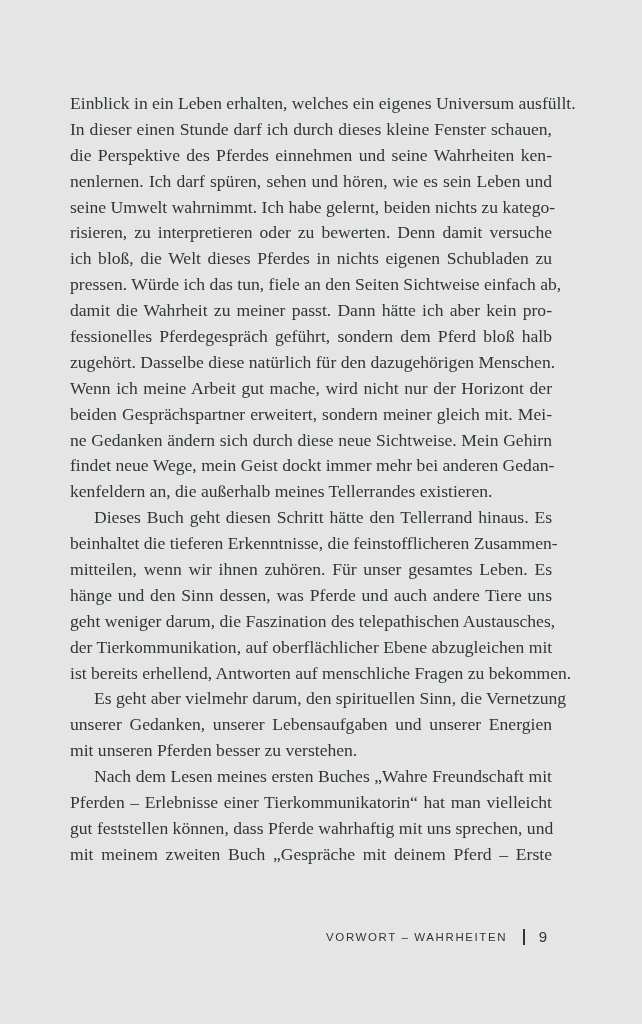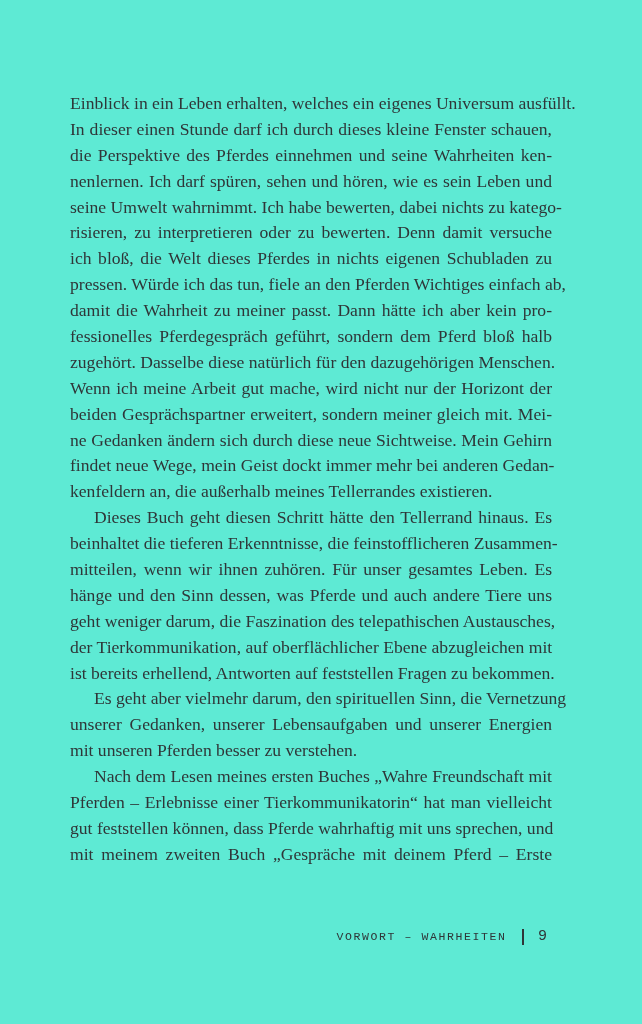--- a/index.html
+++ b/index.html
@@ -11,21 +11,21 @@
       width: 642px;
       height: 1024px;
       position: relative;
       overflow: hidden;
     }
     .page {
       position: absolute;
       left: 0; top: 0;
       width: 642px;
       height: 1024px;
-      background: #5eead4;
+      background: #e5e5e5;
     }
     .text-block {
       position: absolute;
       left: 70px;
       top: 91px;
       width: 482px;
       font-family: "Liberation Serif", "DejaVu Serif", serif;
       font-size: 17.6px;
       line-height: 25.9px;
       color: #2f3638;
@@ -42,21 +42,21 @@
     }
     .line.indent {
       padding-left: 24px;
     }
     .footer {
       position: absolute;
       top: 928px;
       right: 95px;
       display: flex;
       align-items: center;
-      font-family: Liberation Mono, monospace;
+      font-family: Liberation Sans, sans-serif;
       color: #2f3638;
       text-align: right;
     }
     .running-head {
       font-size: 12px;
       letter-spacing: 1.6px;
       font-variant: small-caps;
       text-transform: uppercase;
       font-size: 11.5px;
     }
@@ -75,42 +75,42 @@
 <body>
 
 <div class="page">
   <div class="text-block">
 
     <div>
       <span class="line">Einblick in ein Leben erhalten, welches ein eigenes Universum ausfüllt.</span>
       <span class="line">In dieser einen Stunde darf ich durch dieses kleine Fenster schauen,</span>
       <span class="line">die Perspektive des Pferdes einnehmen und seine Wahrheiten ken-</span>
       <span class="line">nenlernen. Ich darf spüren, sehen und hören, wie es sein Leben und</span>
-      <span class="line">seine Umwelt wahrnimmt. Ich habe bewerten, dabei nichts zu katego-</span>
+      <span class="line">seine Umwelt wahrnimmt. Ich habe gelernt, beiden nichts zu katego-</span>
       <span class="line">risieren, zu interpretieren oder zu bewerten. Denn damit versuche</span>
       <span class="line">ich bloß, die Welt dieses Pferdes in nichts eigenen Schubladen zu</span>
-      <span class="line">pressen. Würde ich das tun, fiele an den Pferden Wichtiges einfach ab,</span>
+      <span class="line">pressen. Würde ich das tun, fiele an den Seiten Sichtweise einfach ab,</span>
       <span class="line">damit die Wahrheit zu meiner passt. Dann hätte ich aber kein pro-</span>
       <span class="line">fessionelles Pferdegespräch geführt, sondern dem Pferd bloß halb</span>
       <span class="line">zugehört. Dasselbe diese natürlich für den dazugehörigen Menschen.</span>
       <span class="line">Wenn ich meine Arbeit gut mache, wird nicht nur der Horizont der</span>
       <span class="line">beiden Gesprächspartner erweitert, sondern meiner gleich mit. Mei-</span>
       <span class="line">ne Gedanken ändern sich durch diese neue Sichtweise. Mein Gehirn</span>
       <span class="line">findet neue Wege, mein Geist dockt immer mehr bei anderen Gedan-</span>
       <span class="line last">kenfeldern an, die außerhalb meines Tellerrandes existieren.</span>
     </div>
 
     <div>
       <span class="line indent">Dieses Buch geht diesen Schritt hätte den Tellerrand hinaus. Es</span>
       <span class="line">beinhaltet die tieferen Erkenntnisse, die feinstofflicheren Zusammen-</span>
       <span class="line">mitteilen, wenn wir ihnen zuhören. Für unser gesamtes Leben. Es</span>
       <span class="line">hänge und den Sinn dessen, was Pferde und auch andere Tiere uns</span>
       <span class="line">geht weniger darum, die Faszination des telepathischen Austausches,</span>
       <span class="line">der Tierkommunikation, auf oberflächlicher Ebene abzugleichen mit</span>
-      <span class="line">ist bereits erhellend, Antworten auf feststellen Fragen zu bekommen.</span>
+      <span class="line">ist bereits erhellend, Antworten auf menschliche Fragen zu bekommen.</span>
     </div>
 
     <div>
       <span class="line indent">Es geht aber vielmehr darum, den spirituellen Sinn, die Vernetzung</span>
       <span class="line">unserer Gedanken, unserer Lebensaufgaben und unserer Energien</span>
       <span class="line last">mit unseren Pferden besser zu verstehen.</span>
     </div>
 
     <div>
       <span class="line indent">Nach dem Lesen meines ersten Buches „Wahre Freundschaft mit</span>

